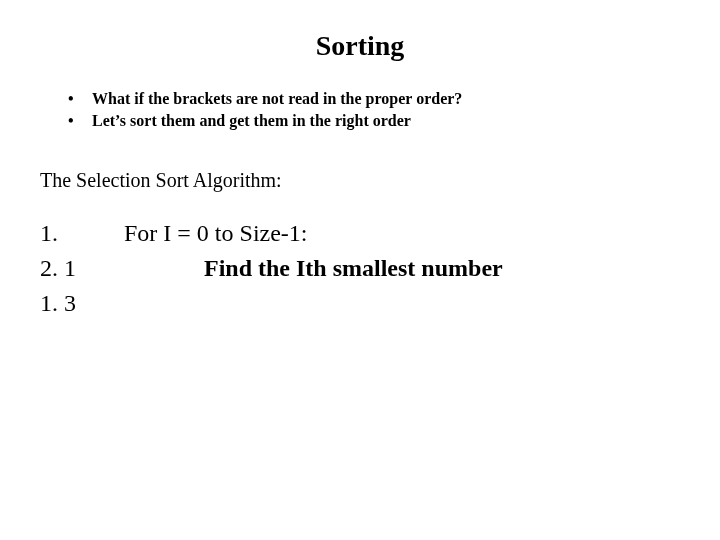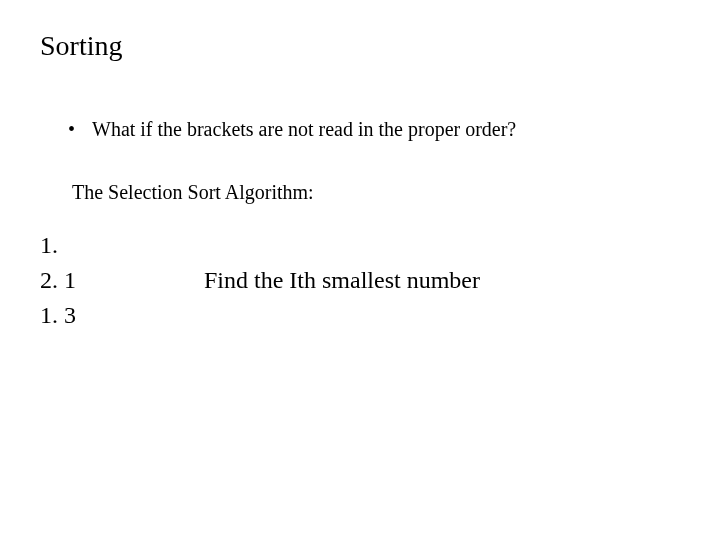--- a/index.html
+++ b/index.html
@@ -9,79 +9,82 @@
     }
     body {
       width: 720px;
       height: 540px;
       background: #ffffff;
       font-family: "Times New Roman", Times, serif;
       color: #000000;
       padding: 30px 40px;
     }
     .title {
-      text-align: left;
+      text-align: center;
       font-size: 28px;
-      font-weight: normal;
-      margin-bottom: 54px;
+      font-weight: bold;
+      margin-bottom: 26px;
     }
     .bullets {
       list-style: none;
       margin-left: 28px;
       margin-bottom: 38px;
     }
     .bullets li {
-      font-size: 20px;
+      font-size: 16px;
       line-height: 1.35;
       position: relative;
       padding-left: 24px;
+      font-weight: bold;
     }
     .bullets li::before {
       content: "•";
       position: absolute;
       left: 0;
       top: 0;
     }
     .subheading {
       font-size: 20px;
       margin-bottom: 24px;
-      margin-left: 32px;
     }
     .algo {
       font-size: 24px;
     }
     .algo-row {
       display: flex;
       line-height: 1.45;
     }
     .algo-num {
       width: 56px;
       flex-shrink: 0;
     }
     .indent1 {
       padding-left: 28px;
     }
     .indent2 {
       padding-left: 108px;
+      font-weight: bold;
     }
   </style>
 </head>
 <body>
 
 <h1 class="title">Sorting</h1>
 
 <ul class="bullets">
   <li>What if the brackets are not read in the proper order?</li>
+  <li>Let’s sort them and get them in the right order</li>
 </ul>
 
 <p class="subheading">The Selection Sort Algorithm:</p>
 
 <div class="algo">
   <div class="algo-row">
     <span class="algo-num">1.</span>
+    <span class="indent1">For I = 0 to Size-1:</span>
   </div>
   <div class="algo-row">
     <span class="algo-num">2. 1</span>
     <span class="indent2">Find the Ith smallest number</span>
   </div>
   <div class="algo-row">
     <span class="algo-num">1. 3</span>
   </div>
 </div>
 

